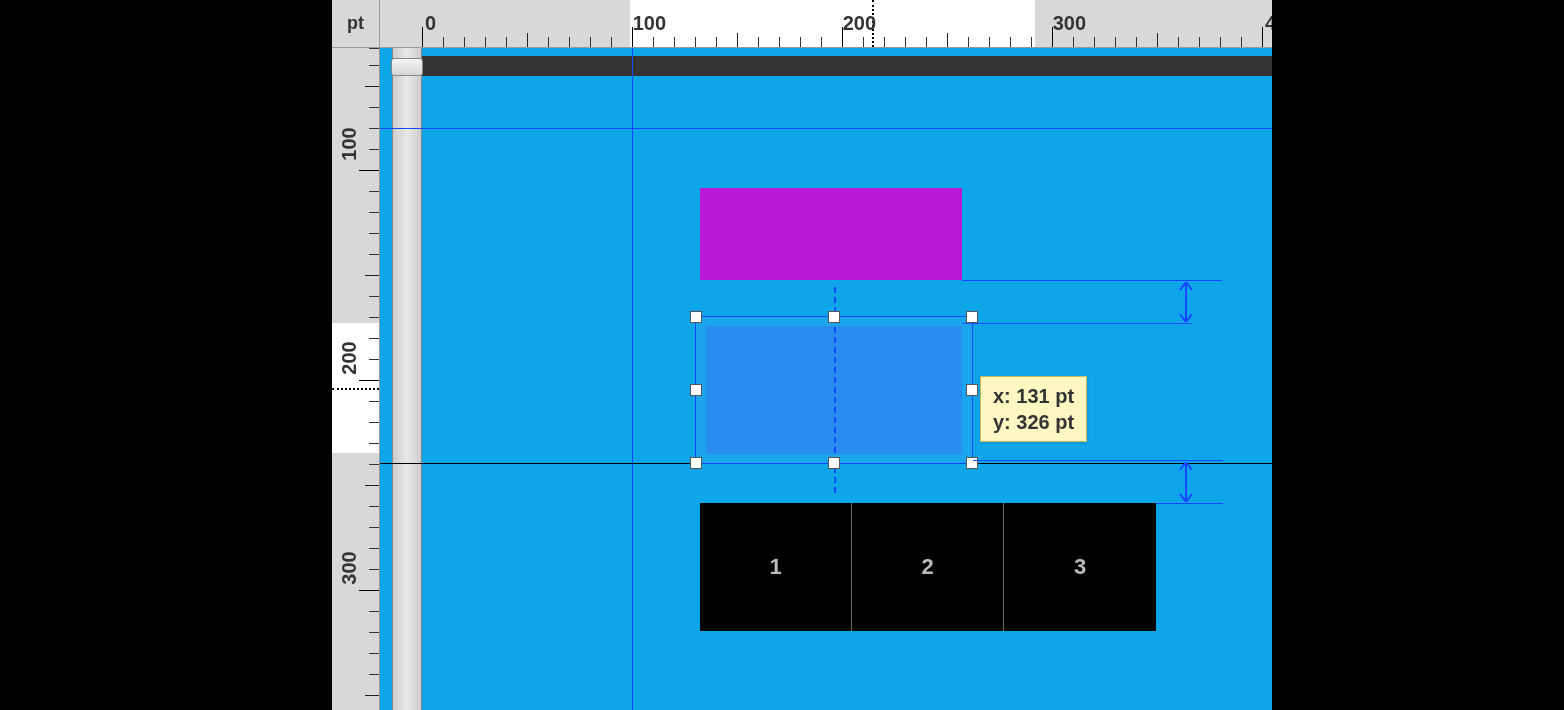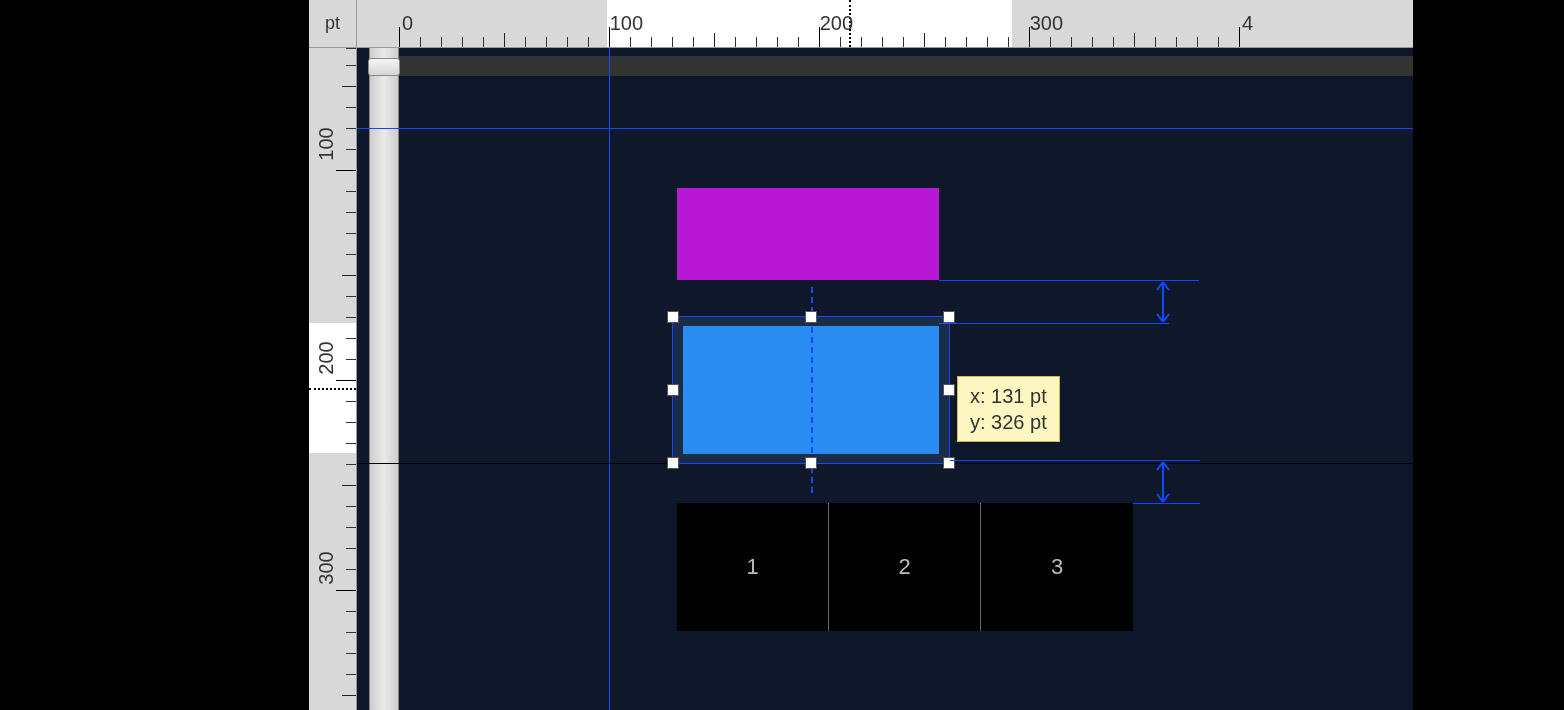--- a/index.html
+++ b/index.html
@@ -6,25 +6,26 @@
     body {
       font-family: -apple-system, Helvetica, Arial, sans-serif;
       background: #000;
       width: 1564px;
       height: 710px;
       overflow: hidden;
       position: relative;
     }
     .app-frame {
       position: absolute;
-      left: 309px;
+      left: 332px;
       top: 0;
-      width: 1104px;
+      width: 940px;
       height: 710px;
       background: #eeeeee;
+      font-weight: bold;
     }
     
     .ruler-corner {
       position: absolute;
       left: 0; top: 0;
       width: 48px; height: 48px;
       background: #d8d8d8;
       border-right: 1px solid #999;
       border-bottom: 1px solid #999;
       display: flex;
@@ -126,21 +127,21 @@
       position: absolute;
       left: 0; right: 0;
       height: 0;
       border-top: 2px dotted #000;
     }
     
     .canvas {
       position: absolute;
       left: 48px; top: 48px;
       right: 0; bottom: 0;
-      background: #0f172a;
+      background: #0ea5e9;
       overflow: hidden;
       text-align: center;
     }
     .page-bg {
       position: absolute;
       left: 42px;
       top: 8px;
       right: 0;
       height: 20px;
       background: #333333;

